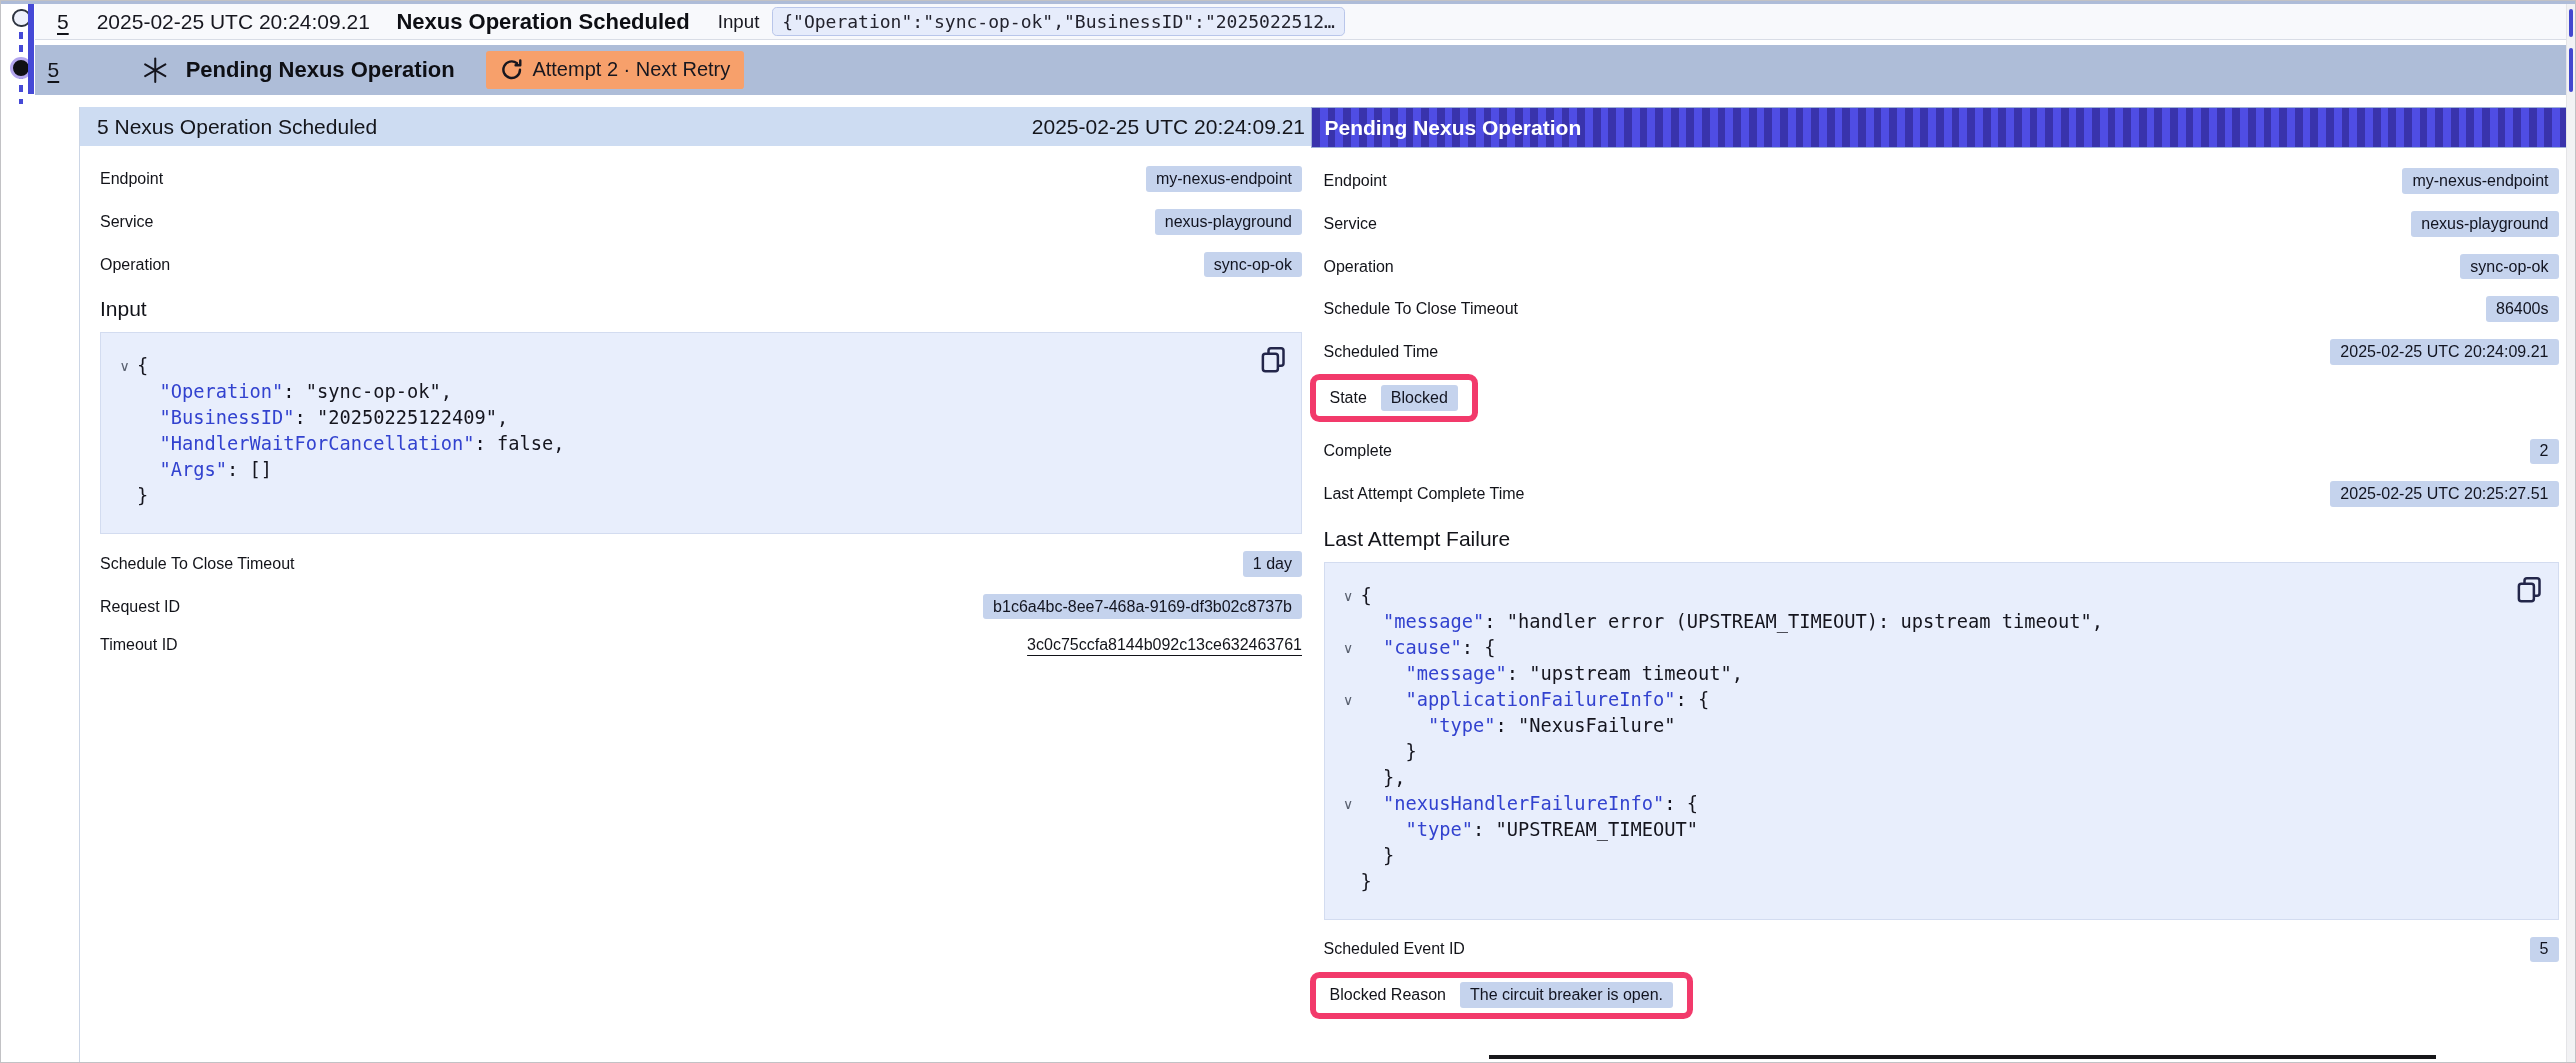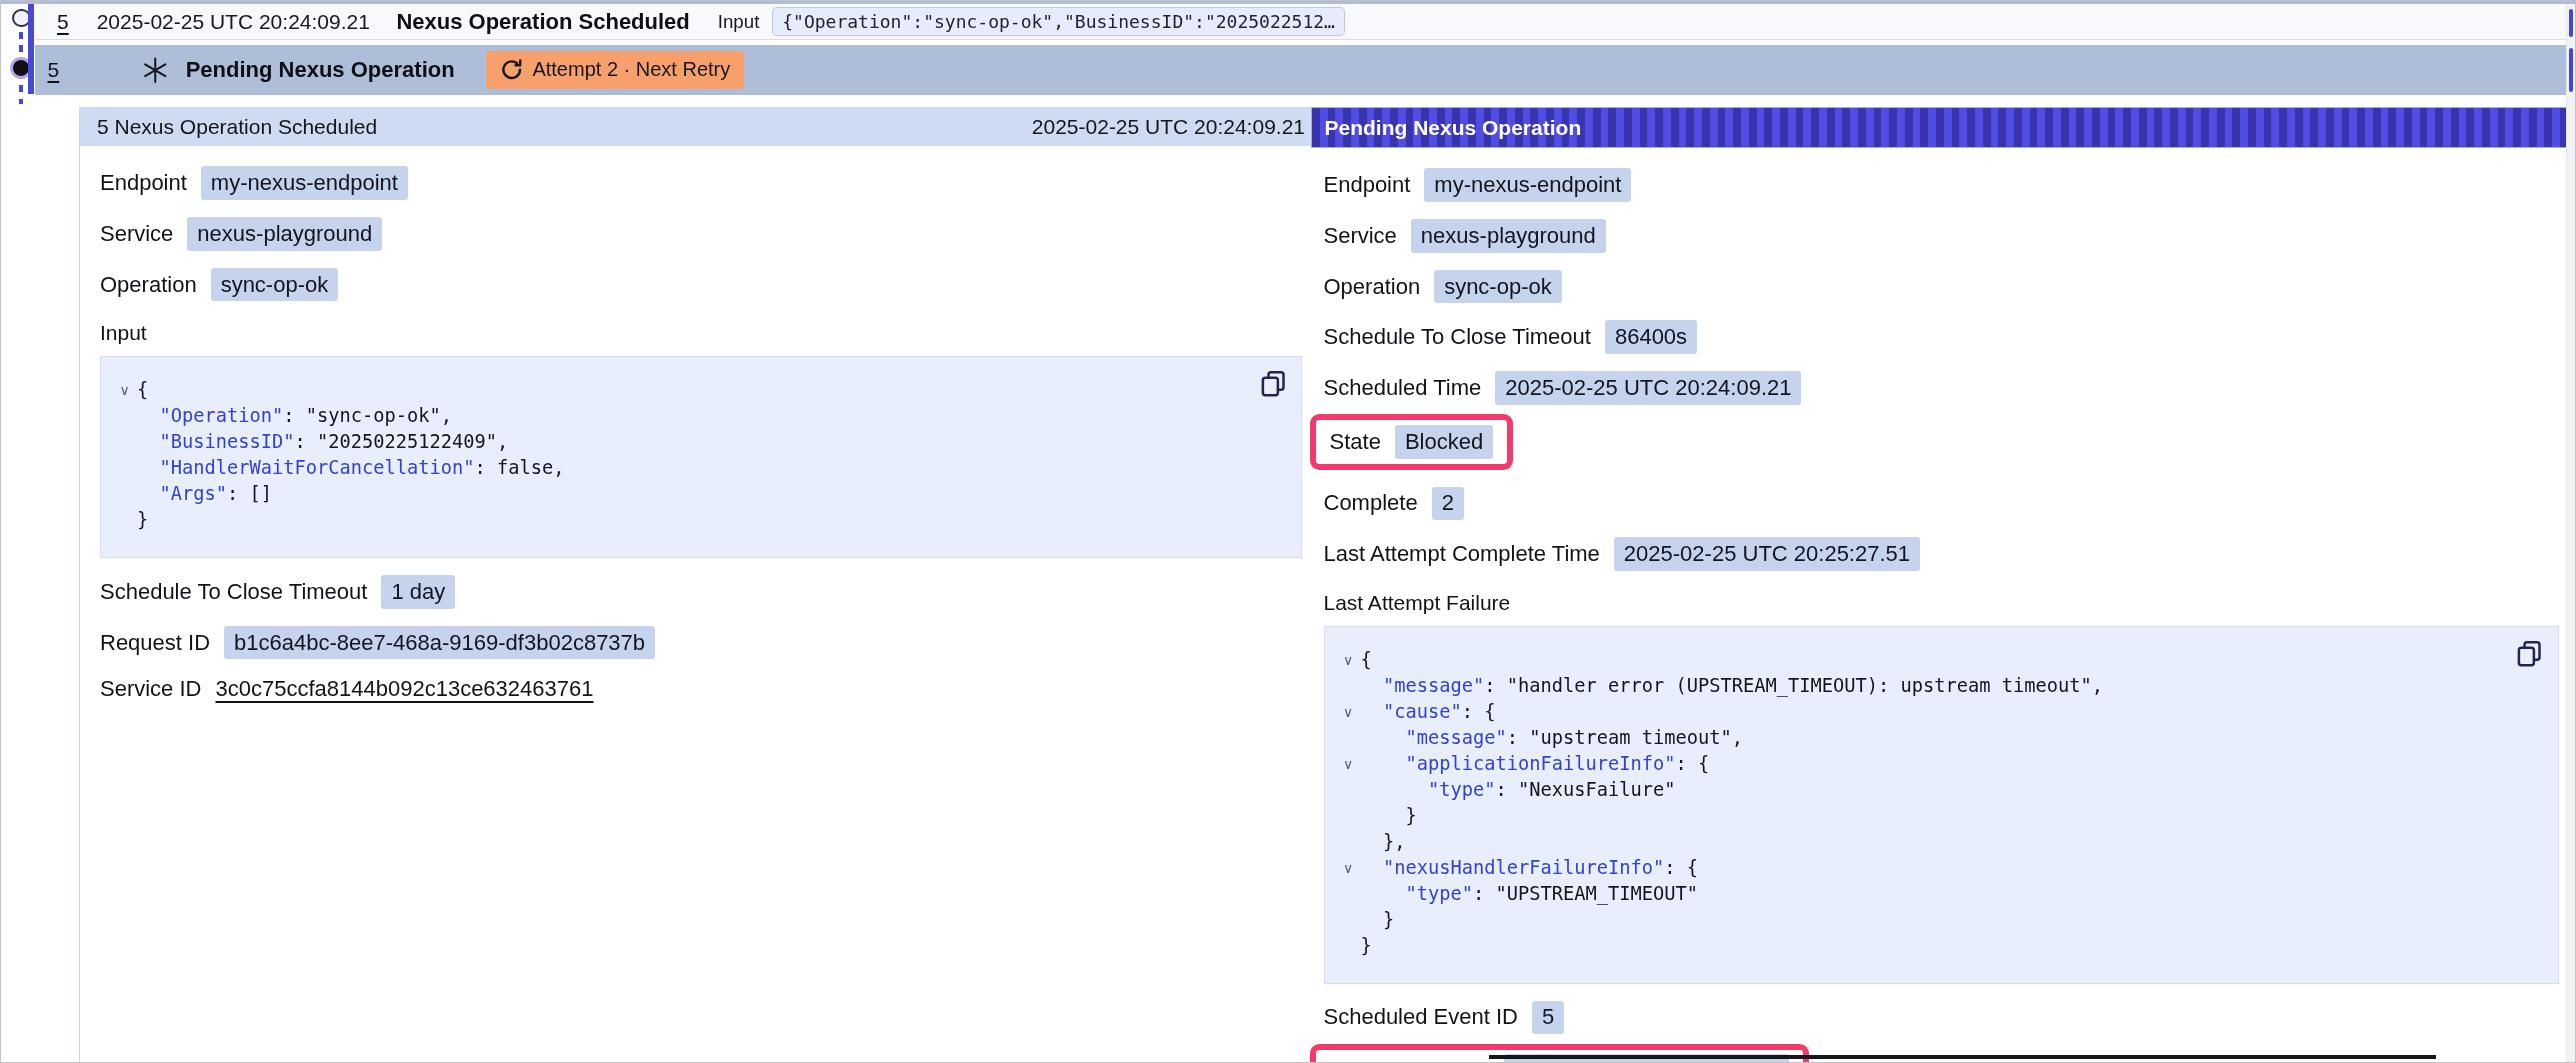--- a/index.html
+++ b/index.html
@@ -44,21 +44,21 @@
   .panel-left .panel-hdr { height:39px; background:#cddcf2; display:flex; align-items:center;
                            justify-content:space-between; padding:0 17px; font-size:21px; color:#14151b; }
   .panel-right .panel-hdr { height:41px; color:#ffffff; font-weight:700; font-size:21px;
         display:flex; align-items:center; padding:0 12.5px;
         background:repeating-linear-gradient(90deg,#3933ac 0 7.8px,#4f4de4 7.8px 15.6px);
         border:1.6px solid #9fb0d8; }
 
   .panel-body { padding:3.1px 20px 15.6px 20px; }
   .panel-right .panel-body { padding:3.1px 12.5px 15.6px 12.5px; }
 
-  .field { display:flex; align-items:center; gap:14px; margin-top:17px; font-size:22px; color:#121319; }
+  .field { display:flex; align-items:center; gap:14px; margin-top:17px; font-size:16px; color:#121319;justify-content:space-between; }
   .chip { background:#c5d3ed; border-radius:3px; padding:3.9px 10px; color:#121420; }
   .link-value { color:#121319; text-decoration:underline; text-underline-offset:4.7px; }
   .section-label { margin-top:20px; font-size:21px; color:#121319; }
 
   .code-block { position:relative; margin-top:11px; background:#e8eefc; border:0.8px solid #d3dcf0;
                 padding:20px 18.7px 23.4px 11px; }
   .code-line { display:flex; }
   .gut { width:25px; min-width:25px; text-align:center; color:#5a6170; font-size:14px; line-height:26px; }
   .ct { white-space:pre; font-family:"DejaVu Sans Mono", monospace; font-size:18.7px;
         line-height:26px; color:#15151e; }
@@ -177,21 +177,21 @@
 
       <div class="field">
         <span>Schedule To Close Timeout</span>
         <span class="chip">1 day</span>
       </div>
       <div class="field">
         <span>Request ID</span>
         <span class="chip">b1c6a4bc-8ee7-468a-9169-df3b02c8737b</span>
       </div>
       <div class="field">
-        <span>Service ID</span>
+        <span>Timeout ID</span>
         <a class="link-value">3c0c75ccfa8144b092c13ce632463761</a>
       </div>
     </div>
   </div>
 
   <div class="panel panel-right">
     <div class="panel-hdr">
       <span>Pending Nexus Operation</span>
     </div>
     <div class="panel-body">

